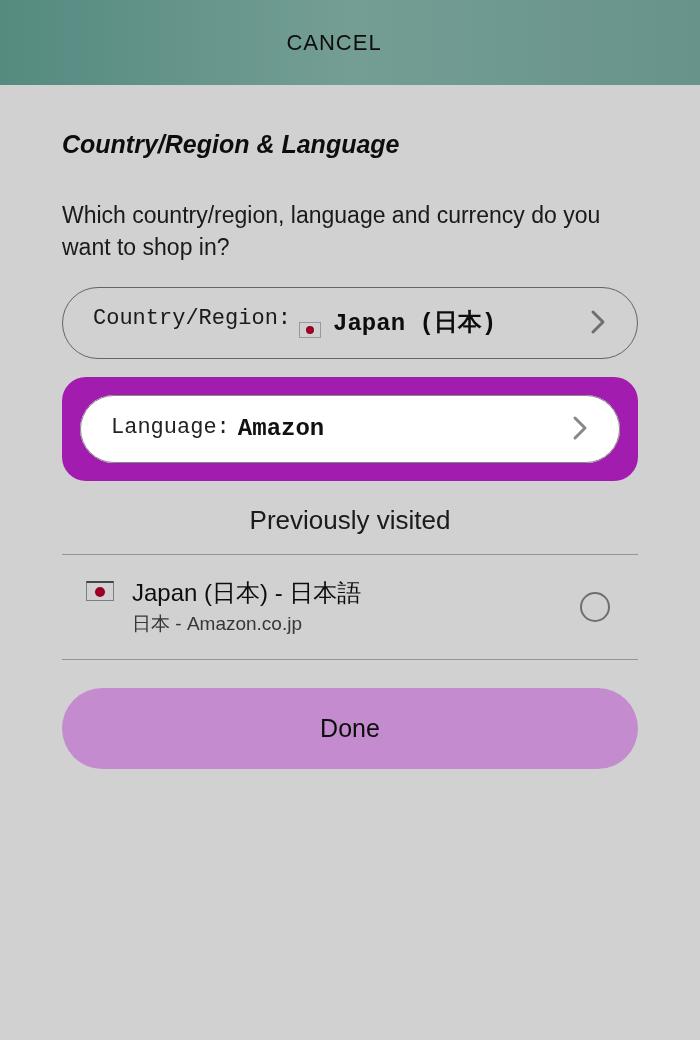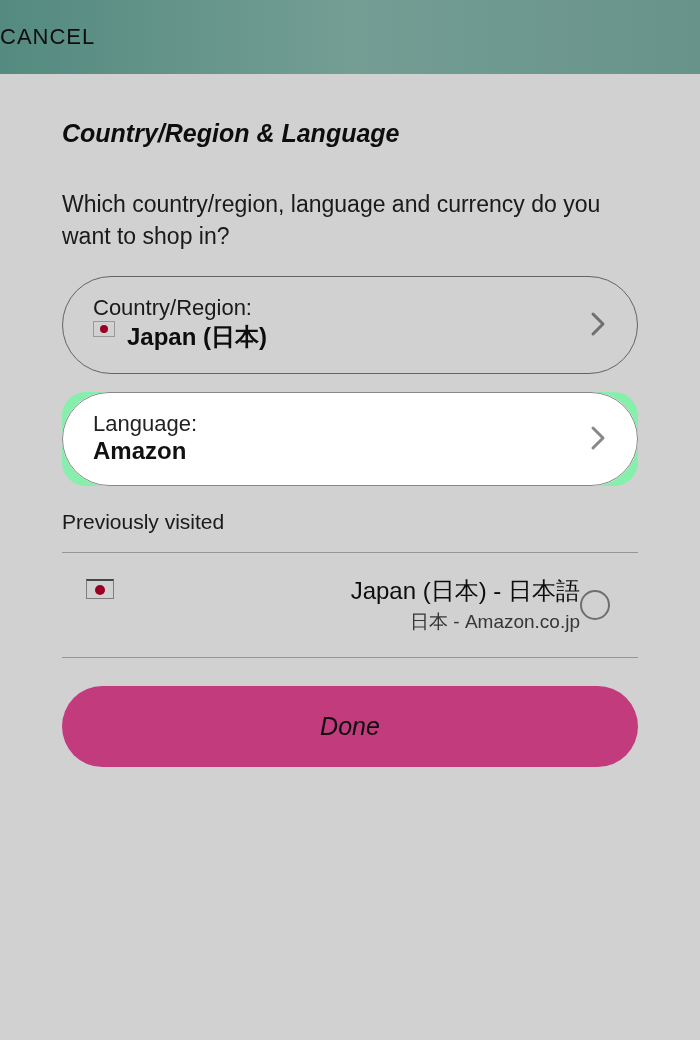--- a/index.html
+++ b/index.html
@@ -1,25 +1,25 @@
 <!DOCTYPE html>
 <html><head>
 <meta charset="utf-8">
 <style>
   * { box-sizing: border-box; margin: 0; padding: 0; }
   html, body { width: 700px; height: 1040px; font-family: Arial, Helvetica, sans-serif; }
   body { position: relative; background: #fff; }
 
   .header {
     width: 100%;
-    height: 74px;
+    height: 85px;
     background: linear-gradient(to right, #67a99c, #8ec1b5, #7fb4aa);
     display: flex;
     align-items: center;
-    justify-content: flex-start;
+    justify-content: center;
     padding-right: 32px;
   }
   .cancel {
     font-size: 22px;
     letter-spacing: 1px;
     color: #111;
     font-weight: 500;
     cursor: pointer;
   }
 
@@ -48,33 +48,33 @@
     padding: 18px 30px 20px 30px;
     margin-bottom: 18px;
     display: flex;
     align-items: center;
     justify-content: space-between;
     cursor: pointer;
     background: transparent;
   }
   .select-row .labels {
     display: flex;
-    flex-direction: column;
-    gap: 0;
+    gap: 8px;
+    font-family: Liberation Mono, monospace;
   }
   .select-row .label {
     font-size: 22px;
     color: #222;
   }
   .select-row .value {
     font-size: 24px;
     font-weight: 700;
     color: #111;
     display: flex;
-    align-items: flex-start;
+    align-items: flex-end;
     gap: 8px;
   }
   .chevron {
     color: #666;
     flex-shrink: 0;
   }
 
   .flag-jp {
     display: inline-block;
     width: 22px;
@@ -90,52 +90,53 @@
     width: 8px;
     height: 8px;
     background: #bc002d;
     border-radius: 50%;
     top: 50%;
     left: 50%;
     transform: translate(-50%, -50%);
   }
 
   .highlight-wrap {
-    background: #86efac;
+    background: #a21caf;
     border-radius: 24px;
+    padding: 18px;
     margin-bottom: 18px;
   }
   .highlight-inner {
     background: #fff;
     border-radius: 60px;
   }
   .highlight-wrap .select-row {
     margin-bottom: 0;
     border-color: #888;
     background: #fff;
   }
 
   .section-header {
-    font-size: 21px;
+    font-size: 26px;
     color: #222;
     margin-top: 24px;
     margin-bottom: 18px;
+    text-align: center;
   }
 
   .divider {
     border: none;
     border-top: 1px solid #b8b8b8;
     margin: 0;
   }
 
   .prev-item {
     display: flex;
     align-items: center;
     padding: 22px 8px 22px 24px;
-    text-align: right;
   }
   .prev-flag {
     display: inline-block;
     width: 28px;
     height: 20px;
     border: 1px solid #999;
     border-top: 2px solid #555;
     background: #fff;
     position: relative;
     margin-right: 18px;
@@ -166,29 +167,28 @@
   .radio {
     width: 30px;
     height: 30px;
     border: 2px solid #888;
     border-radius: 50%;
     margin-right: 20px;
   }
 
   .done-btn {
     width: 100%;
-    background: #ec4899;
+    background: #f0abfc;
     color: #111;
     font-size: 25px;
     border: none;
     border-radius: 60px;
     padding: 26px 0;
     margin-top: 28px;
     cursor: pointer;
-    font-style: italic;
   }
 
   .dim-overlay {
     position: absolute;
     inset: 0;
     background: rgba(0,0,0,0.18);
     pointer-events: none;
   }
 
   

